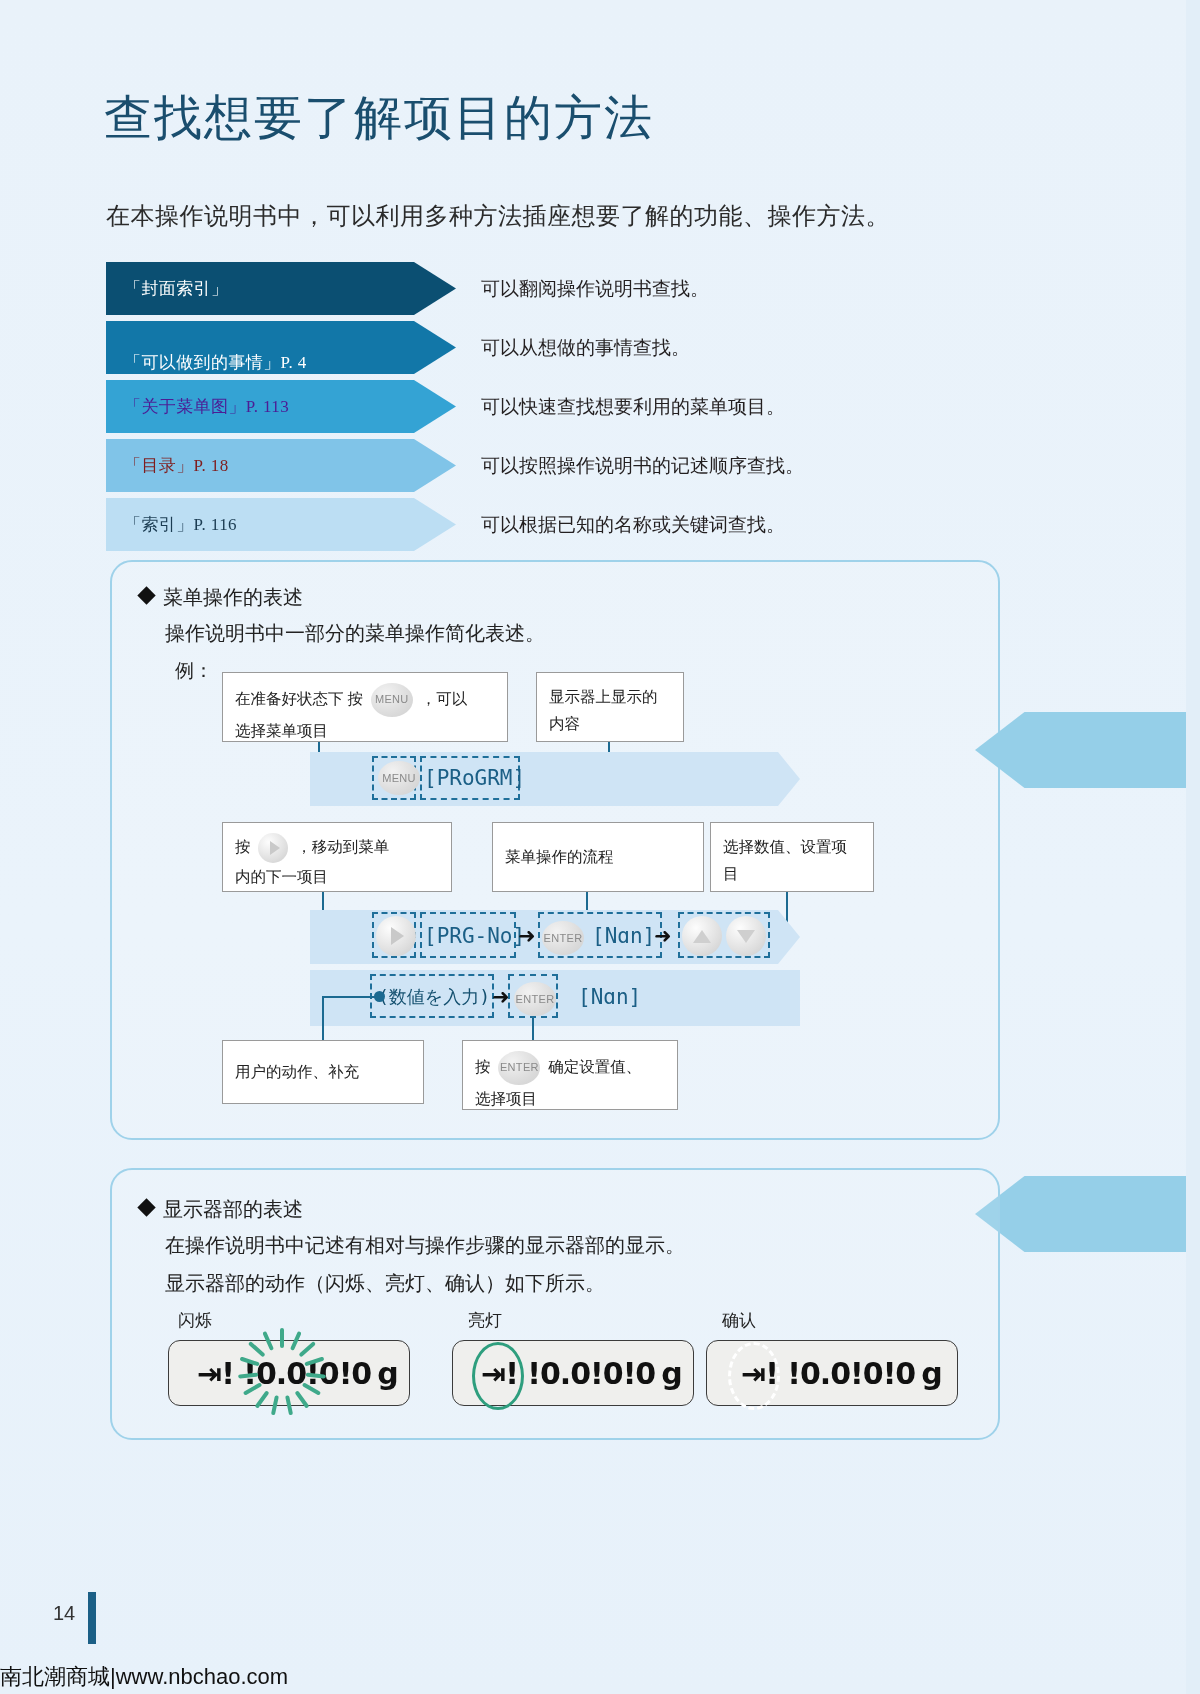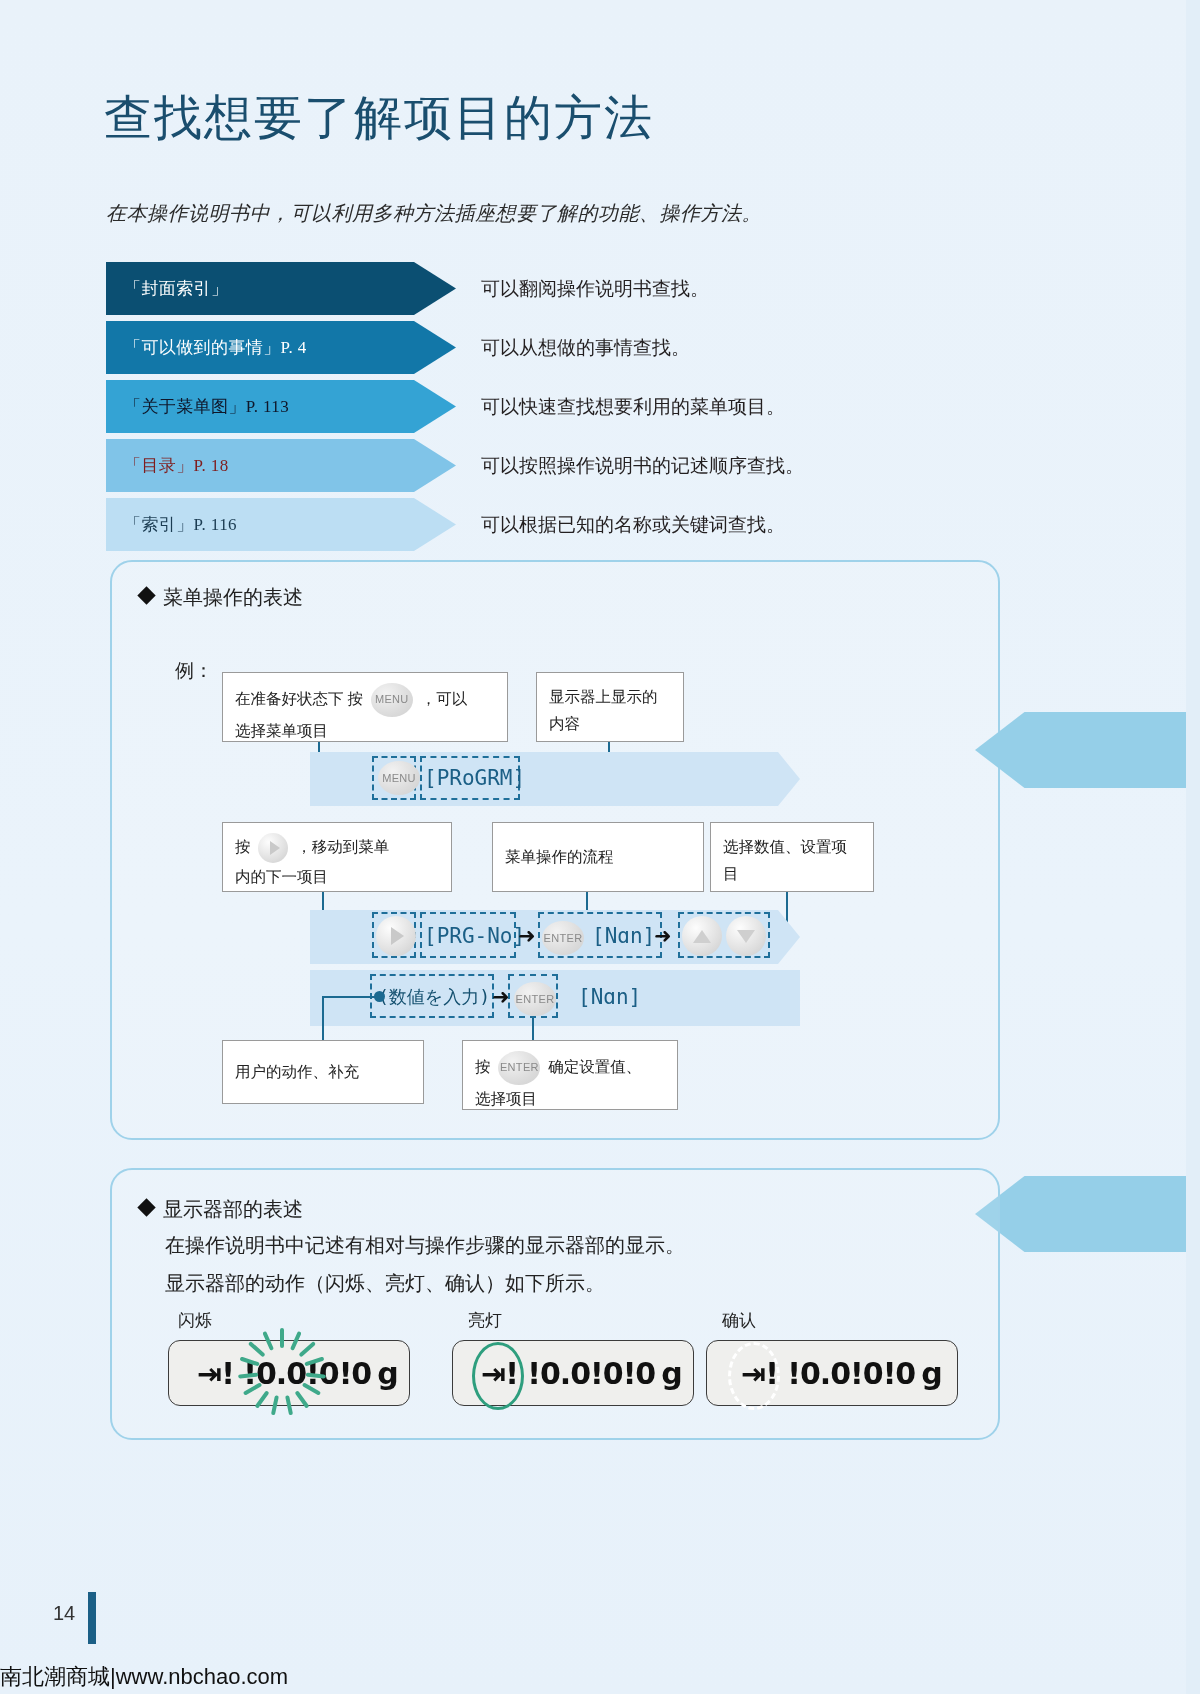--- a/index.html
+++ b/index.html
@@ -16,21 +16,21 @@
   
   .title{
     position:absolute;left:104px;top:86px;
     font-size:48px;letter-spacing:2px;
     color:#1a4e6e;font-weight:400;
     font-family:"Liberation Serif","DejaVu Serif",serif;
     white-space:nowrap;
   }
   .lede{
     position:absolute;left:106px;top:200px;
-    font-size:20px;color:#2b2b2b;letter-spacing:.5px;font-style:italic;
+    font-size:24px;color:#2b2b2b;letter-spacing:.5px;
   }
 
   
   .banner-list{position:absolute;left:106px;top:262px;width:1000px;}
   .banner-row{position:relative;height:53px;margin-bottom:6px;}
   .banner{
     position:relative;width:350px;height:53px;
     display:flex;align-items:center;
     box-sizing:border-box;padding-left:18px;
     font-size:17px;letter-spacing:.4px;
@@ -161,28 +161,28 @@
   <div class="banner-list">
 
     <div class="banner-row">
       <div class="banner" style="background:#0b4f72;color:#fff;">
         <span class="lbl">「封面索引」</span>
       </div>
       <div class="bdesc">可以翻阅操作说明书查找。</div>
     </div>
 
     <div class="banner-row">
-      <div class="banner" style="background:#1277a8;color:#fff;">
+      <div class="banner" style="background:#1277a8;color:#fff;align-items:flex-end;">
         <span class="lbl">「可以做到的事情」P. 4</span>
       </div>
       <div class="bdesc">可以从想做的事情查找。</div>
     </div>
 
     <div class="banner-row">
-      <div class="banner" style="background:#34a3d4;color:#0f172a;text-align:center;">
+      <div class="banner" style="background:#34a3d4;color:#4c1d95;text-align:center;">
         <span class="lbl">「关于菜单图」P. 113</span>
       </div>
       <div class="bdesc">可以快速查找想要利用的菜单项目。</div>
     </div>
 
     <div class="banner-row">
       <div class="banner" style="background:#80c4e8;color:#7f1d1d;">
         <span class="lbl">「目录」P. 18</span>
       </div>
       <div class="bdesc">可以按照操作说明书的记述顺序查找。</div>
@@ -196,20 +196,21 @@
     </div>
 
   </div>
 
   <div class="panel" id="panel-menu"></div>
 
   <div class="panel-h" style="left:140px;top:584px;">
     <span class="diamond"></span>
     <span>菜单操作的表述</span>
   </div>
+  <div class="panel-p" style="left:165px;top:620px;">操作说明书中一部分的菜单操作简化表述。</div>
   <div class="panel-p" style="left:175px;top:658px;font-size:19px;">例：</div>
 
   <div class="cbox" style="left:222px;top:672px;width:286px;height:70px;">
     <span>在准备好状态下 按</span>
     <span class="key" style="vertical-align:middle;margin:0 4px;">MENU</span>
     <span>，可以</span><br>
     <span>选择菜单项目</span>
   </div>
 
   <div class="cbox" style="left:536px;top:672px;width:148px;height:70px;">

